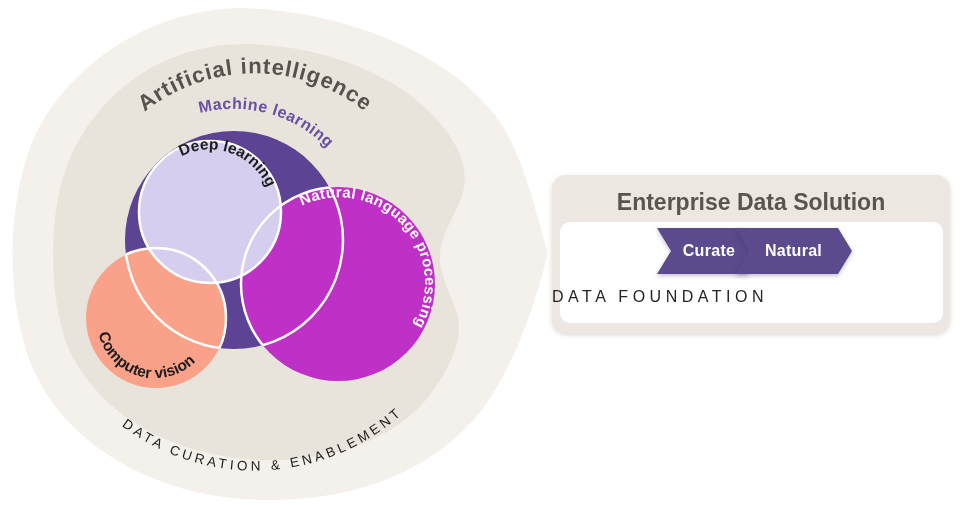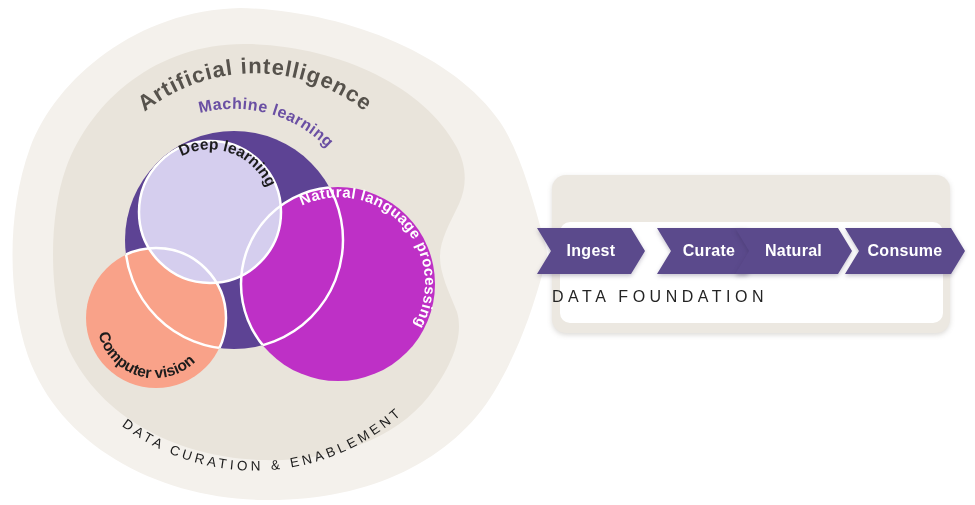--- a/index.html
+++ b/index.html
@@ -131,38 +131,29 @@
     </text>
     <text class="t-cv" text-anchor="middle">
       <textPath href="#p-cv" startOffset="50%">Computer vision</textPath>
     </text>
     <text class="t-dce" text-anchor="middle">
       <textPath href="#p-dce" startOffset="50%">DATA CURATION &amp; ENABLEMENT</textPath>
     </text>
   </svg>
 
   <div class="panel">
+    <div class="panel-title">Enterprise Data Solution</div>
     <div class="foundation-box"></div>
     <div class="foundation-label">DATA FOUNDATION</div>
   </div>
 
-  <div class="chev-wrap w1">
-    <div class="chev">
-      <span>Ingest</span>
-    </div>
-  </div>
   <div class="chev-wrap w2">
     <div class="chev">
       <span>Curate</span>
     </div>
   </div>
   <div class="chev-wrap w3">
     <div class="chev">
       <span>Natural</span>
     </div>
   </div>
-  <div class="chev-wrap w4">
-    <div class="chev">
-      <span>Consume</span>
-    </div>
-  </div>
 
 </div>
 
 </body></html>

